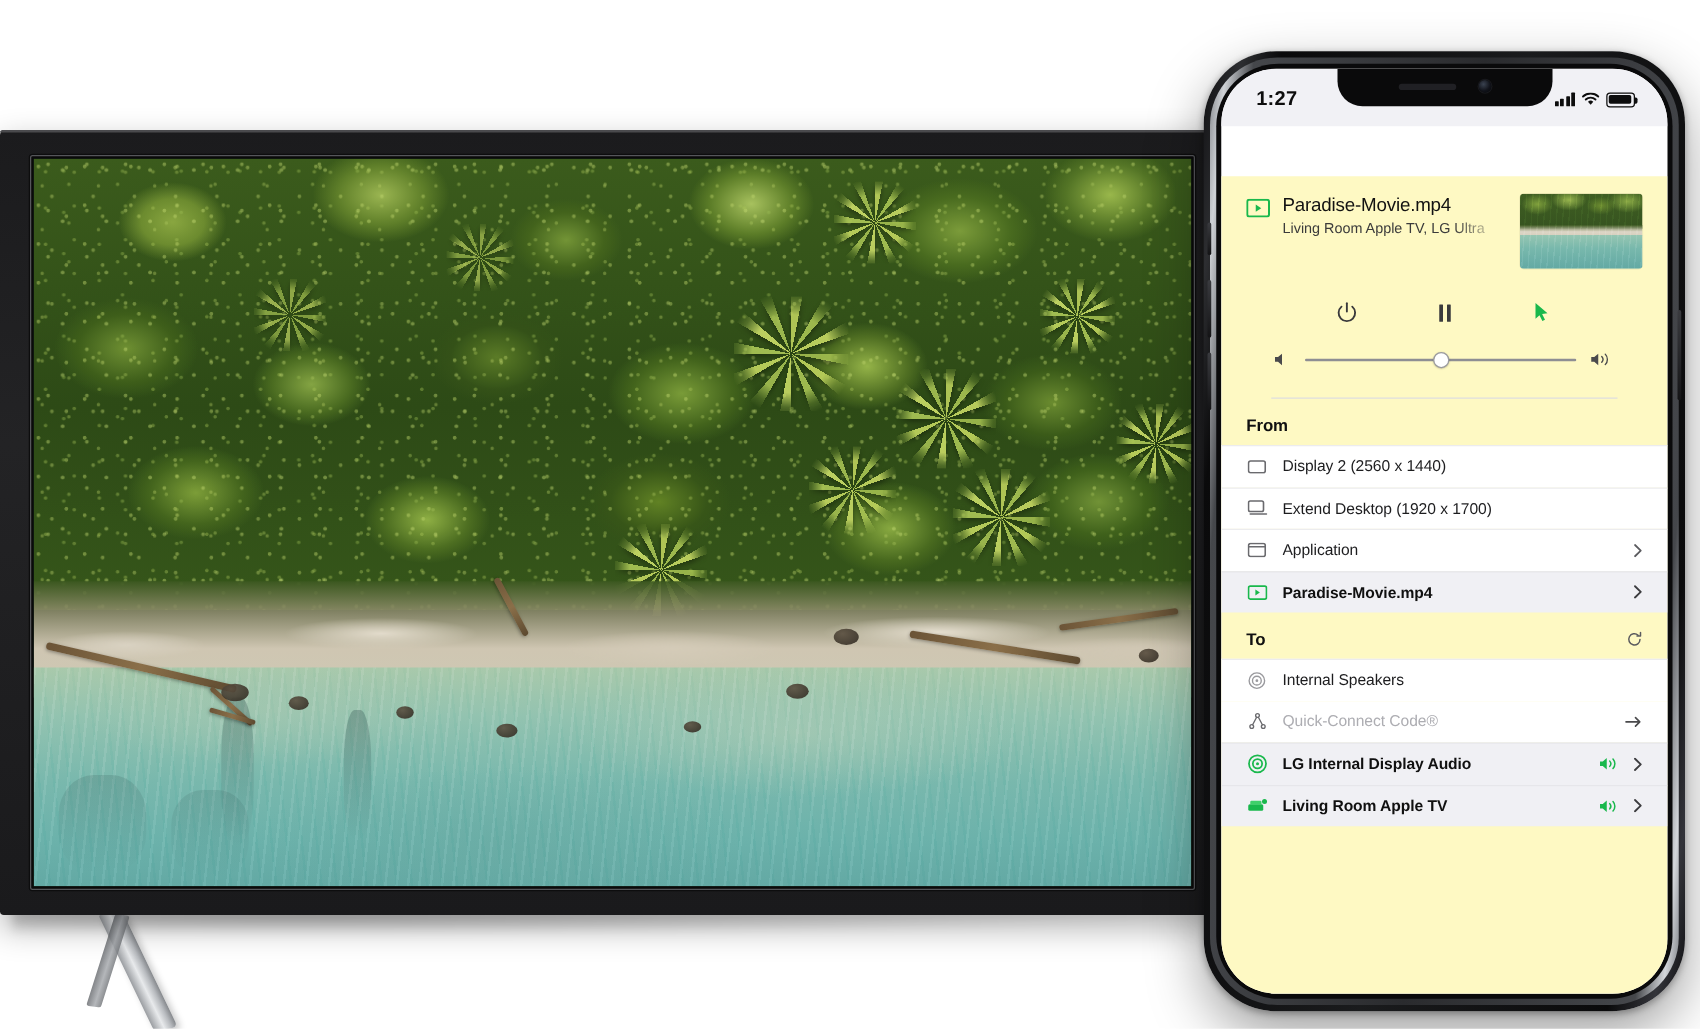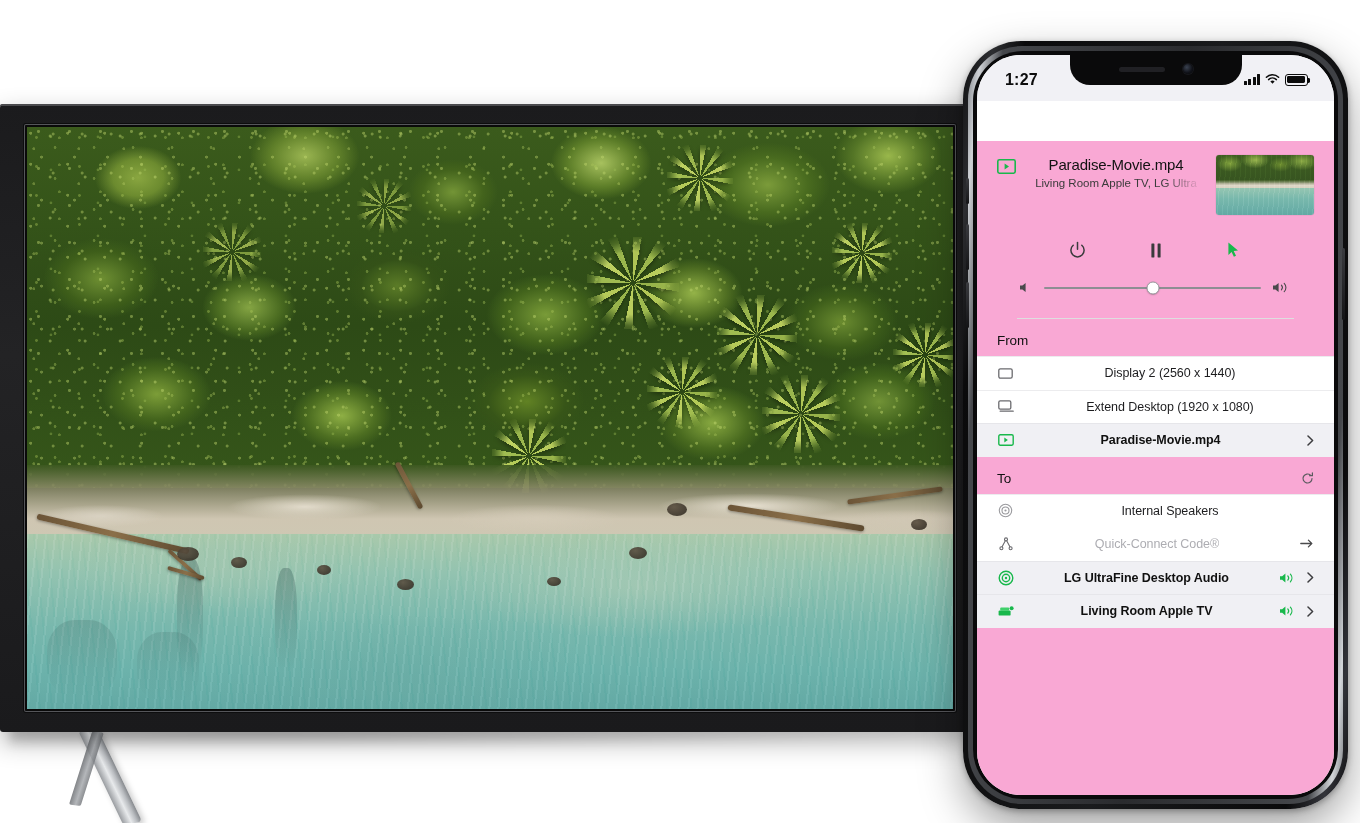--- a/index.html
+++ b/index.html
@@ -190,21 +190,21 @@
 
   
   #navbar{
     position:absolute; left:0; top:46px; width:100%; height:40px;
     background:#f1f1f5; display:flex; align-items:center; justify-content:center;
     border-bottom:1px solid #e2e2e7;
   }
   #nav-title{ font-size:15.5px; font-weight:700; color:#111; letter-spacing:-.1px; }
 
   
-  #content{ position:absolute; left:0; top:86px; right:0; bottom:0; background:#f9a8d4;text-align:center; }
+  #content{ position:absolute; left:0; top:86px; right:0; bottom:0; background:#fef9c3; }
 
   
   #nowplaying{ position:relative; padding:14px 20px 0 20px; }
   #np-row{ display:flex; align-items:flex-start; gap:10px; }
   #np-icon{ width:19px; height:15px; margin-top:4px; flex:0 0 auto; }
   #np-text{ flex:1; min-width:0; padding-top:0px; }
   #np-title{ font-size:15px; font-weight:400; color:#121212; letter-spacing:-.15px; line-height:19px; }
   #np-sub{
     font-size:11.5px; color:#3b3b3b; line-height:15px; margin-top:2px; white-space:nowrap; overflow:hidden;
     -webkit-mask-image:linear-gradient(90deg,#000 0 76%, rgba(0,0,0,0) 98%);
@@ -236,21 +236,21 @@
 
   
   #volume{ display:flex; align-items:center; gap:11px; padding:0 22px; margin-top:18px; }
   #vol-track{ position:relative; flex:1; height:2px; background:#8e8e93; border-radius:1px; }
   #vol-thumb{ position:absolute; top:50%; left:50%; transform:translate(-50%,-50%); width:13px; height:13px; border-radius:50%; background:#fff; border:1.2px solid #9a9a9e; box-shadow:0 .5px 1.5px rgba(0,0,0,.25); }
 
   #divider-main{ height:1px; background:#dededf; margin:24px 20px 0 20px; }
 
   
   .sect-head{ display:flex; align-items:center; justify-content:space-between; padding:14px 20px 8px 20px; }
-  .sect-title{ font-size:13.5px; font-weight:400; color:#111; letter-spacing:-.1px; }
+  .sect-title{ font-size:13.5px; font-weight:700; color:#111; letter-spacing:-.1px; }
 
   
   .row{
     display:flex; align-items:center; gap:12px;
     padding:0 20px; height:33.5px;
     border-top:1px solid #ececee; background:#fff; cursor:pointer;
   }
   .row.first{ border-top:none; }
   .row .ico{ width:17px; height:17px; flex:0 0 auto; display:flex; align-items:center; justify-content:center; }
   .row .lbl{ flex:1; font-size:12.5px; color:#1d1d1f; letter-spacing:-.05px; white-space:nowrap; overflow:hidden; }
@@ -430,23 +430,35 @@
           <span class="lbl">Display 2 (2560 x 1440)</span>
         </div>
 
         <div class="row">
           <span class="ico">
             <svg width="16" height="13" viewBox="0 0 16 13">
               <rect x="0.8" y="0.8" width="12" height="8.4" rx="1.4" fill="none" stroke="#6a6a6e" stroke-width="1.3"></rect>
               <path d="M2.2 11.2h13" stroke="#6a6a6e" stroke-width="1.3" stroke-linecap="round"></path>
             </svg>
           </span>
-          <span class="lbl">Extend Desktop (1920 x 1080)</span>
-        </div>
-
+          <span class="lbl">Extend Desktop (1920 x 1700)</span>
+        </div>
+
+        <div class="row">
+          <span class="ico">
+            <svg width="15" height="12" viewBox="0 0 15 12">
+              <rect x="0.8" y="0.8" width="13.4" height="10.4" rx="1.6" fill="none" stroke="#6a6a6e" stroke-width="1.3"></rect>
+              <path d="M0.8 3.4h13.4" stroke="#6a6a6e" stroke-width="1.1"></path>
+            </svg>
+          </span>
+          <span class="lbl">Application</span>
+          <svg class="chev" viewBox="0 0 7 11">
+              <path d="M1 1l4.6 4.5L1 10" stroke="#5b5b5f" stroke-width="1.4" fill="none" stroke-linecap="round" stroke-linejoin="round"></path>
+            </svg>
+        </div>
 
 
         <div class="row sel">
           <span class="ico">
             <svg width="16" height="12" viewBox="0 0 16 12">
               <rect x="0.8" y="0.8" width="14.4" height="10.4" rx="1.4" fill="none" stroke="#19b84c" stroke-width="1.4"></rect>
               <path d="M6.3 3.6 9.9 6l-3.6 2.4V3.6z" fill="#19b84c"></path>
             </svg>
           </span>
           <span class="lbl">Paradise-Movie.mp4</span>
@@ -490,21 +502,21 @@
         </div>
 
         <div class="row sel">
           <span class="ico">
             <svg width="16" height="16" viewBox="0 0 16 16">
               <circle cx="8" cy="8" r="6.8" fill="none" stroke="#19b84c" stroke-width="1.4"></circle>
               <circle cx="8" cy="8" r="3.7" fill="none" stroke="#19b84c" stroke-width="1.4"></circle>
               <circle cx="8" cy="8" r="1.2" fill="#19b84c"></circle>
             </svg>
           </span>
-          <span class="lbl">LG UltraFine Desktop Audio</span>
+          <span class="lbl">LG Internal Display Audio</span>
           <span class="rowend">
             <svg width="17" height="12" viewBox="0 0 17 12">
               <path d="M1 4.2h2.2L6.4 1.4v9.2L3.2 7.8H1V4.2z" fill="#19b84c"></path>
               <path d="M8.8 3.9a3.2 3.2 0 0 1 0 4.2" stroke="#19b84c" stroke-width="1.2" fill="none" stroke-linecap="round"></path>
               <path d="M11.4 2.2a5.6 5.6 0 0 1 0 7.6" stroke="#19b84c" stroke-width="1.2" fill="none" stroke-linecap="round"></path>
             </svg>
             <svg class="chev" viewBox="0 0 7 11">
                 <path d="M1 1l4.6 4.5L1 10" stroke="#3c3c3f" stroke-width="1.5" fill="none" stroke-linecap="round" stroke-linejoin="round"></path>
               </svg>
           </span>

